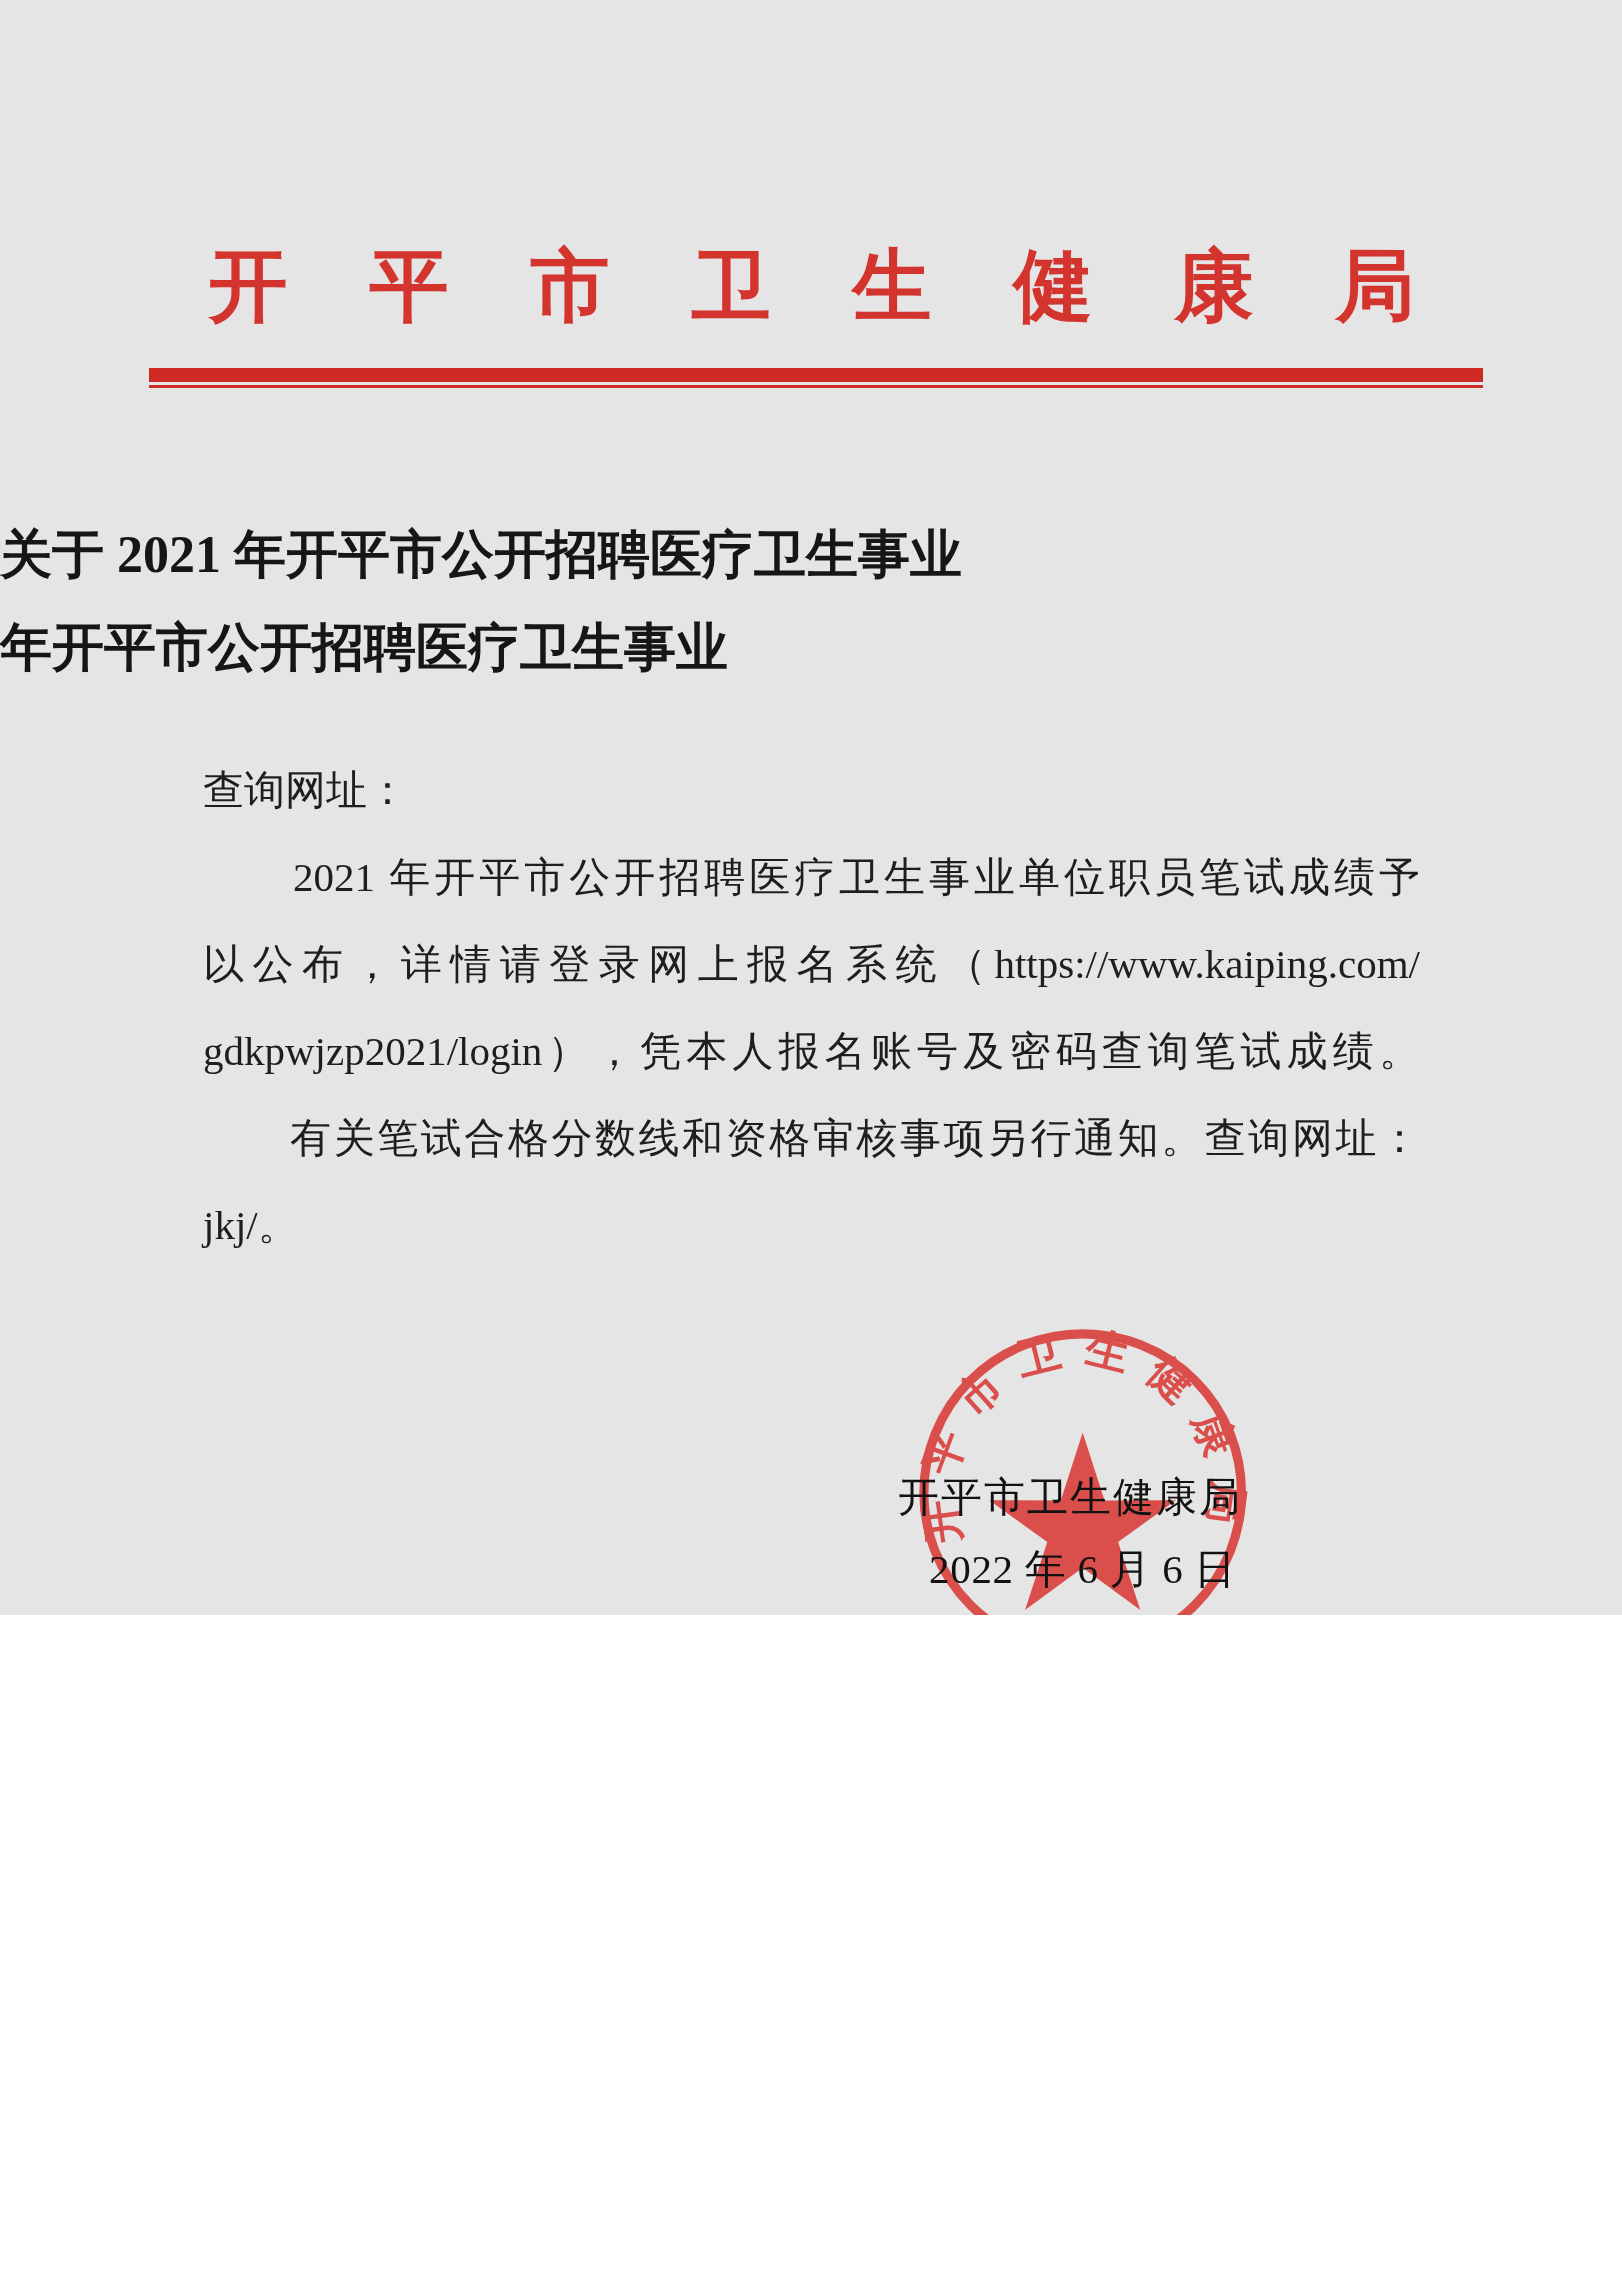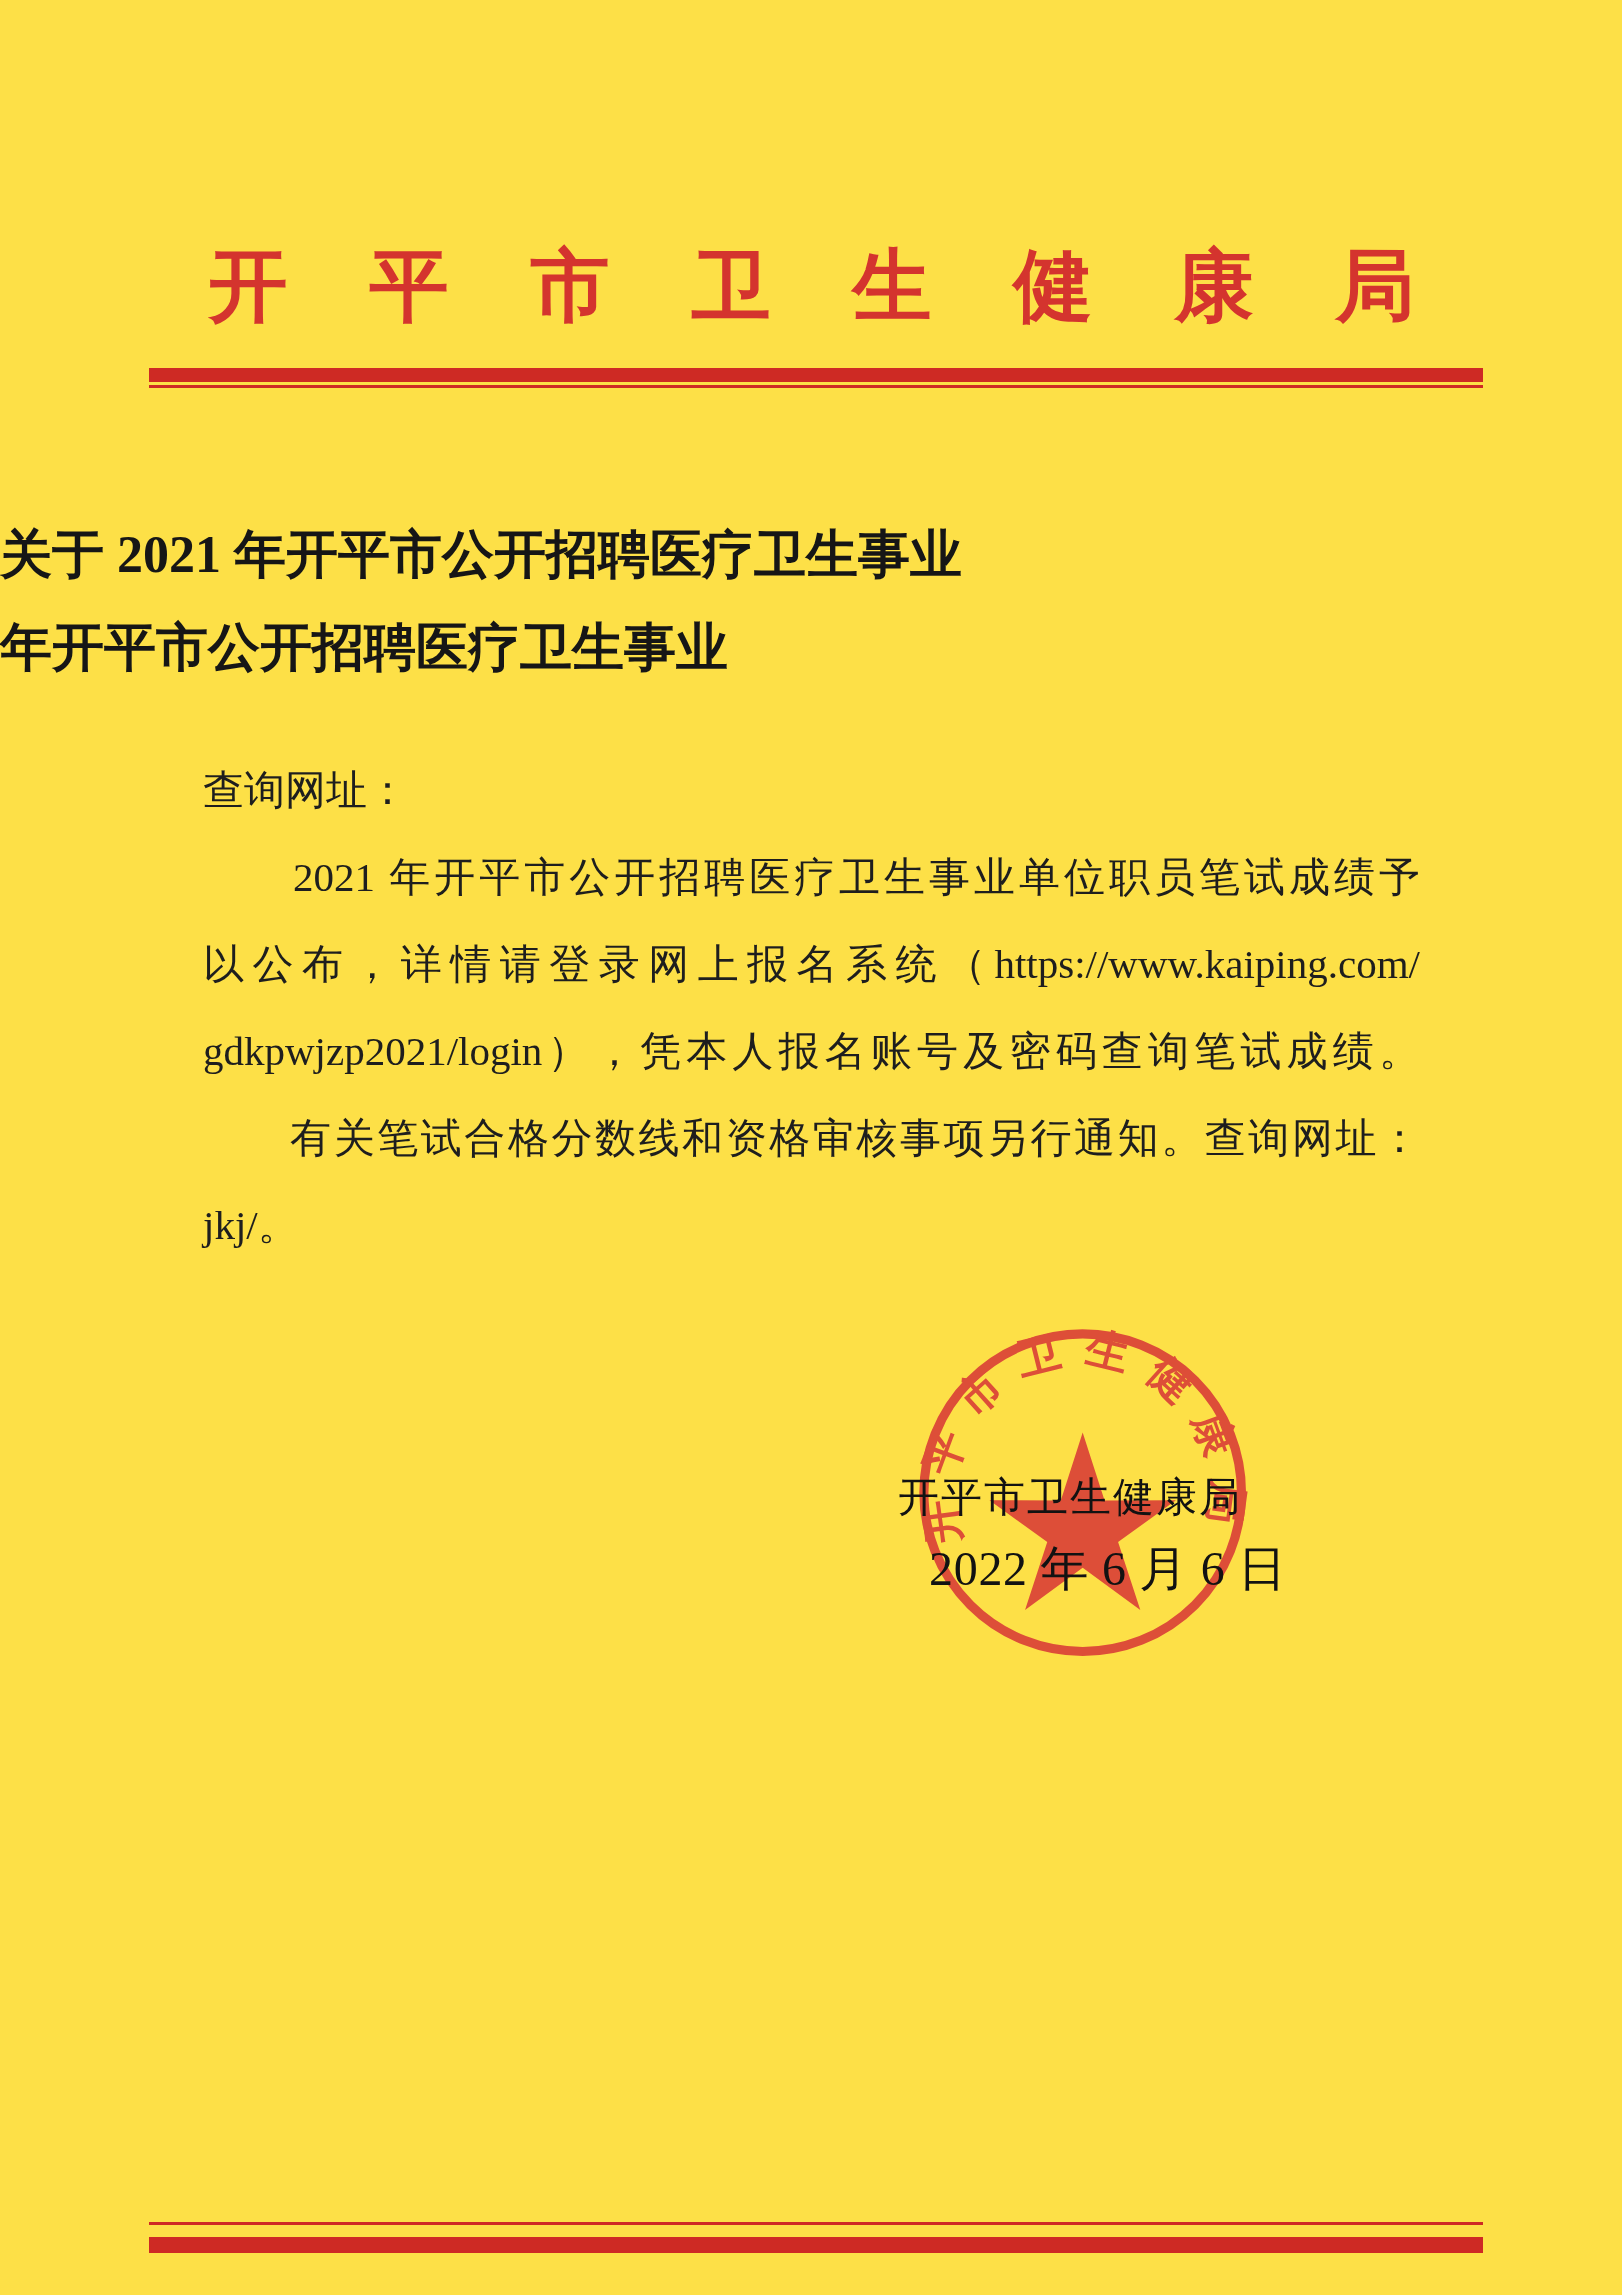--- a/index.html
+++ b/index.html
@@ -1,19 +1,19 @@
 <!DOCTYPE html>
 <html style="font-size:10.5px"><head>
 <meta charset="utf-8">
 <style>
   html,body{margin:0;padding:0;background:#ffffff;}
   .page{
     position:relative;
-    width:1623px;height:2295px;
-    background:#fde047;
+    width:1623px;height:1615px;
+    background:#e5e5e5;
     overflow:hidden;
     font-family:"Liberation Serif","DejaVu Serif",serif;
   }
   
   .masthead{
     position:absolute;top:241px;left:0;width:1623px;
     display:flex;justify-content:center;
     pointer-events:none;
   }
   .masthead-text{
@@ -42,21 +42,21 @@
   .bline{width:1217px;}
   .bline.j{text-align:justify;text-align-last:justify;}
   
   .signature{
     position:absolute;left:898px;top:1474px;
     font-size:41px;line-height:46px;letter-spacing:2px;
     color:#121212;z-index:3;white-space:nowrap;
   }
   .doc-date{
     position:absolute;left:929px;top:1546px;
-    font-size:48px;line-height:46px;letter-spacing:0.7px;
+    font-size:41px;line-height:46px;letter-spacing:0.7px;
     color:#121212;z-index:3;white-space:nowrap;text-align:right;
   }
   
   .seal{
     position:absolute;left:918px;top:1328px;width:330px;height:330px;
     z-index:2;opacity:.88;
   }
 </style>
 </head>
 <body>

